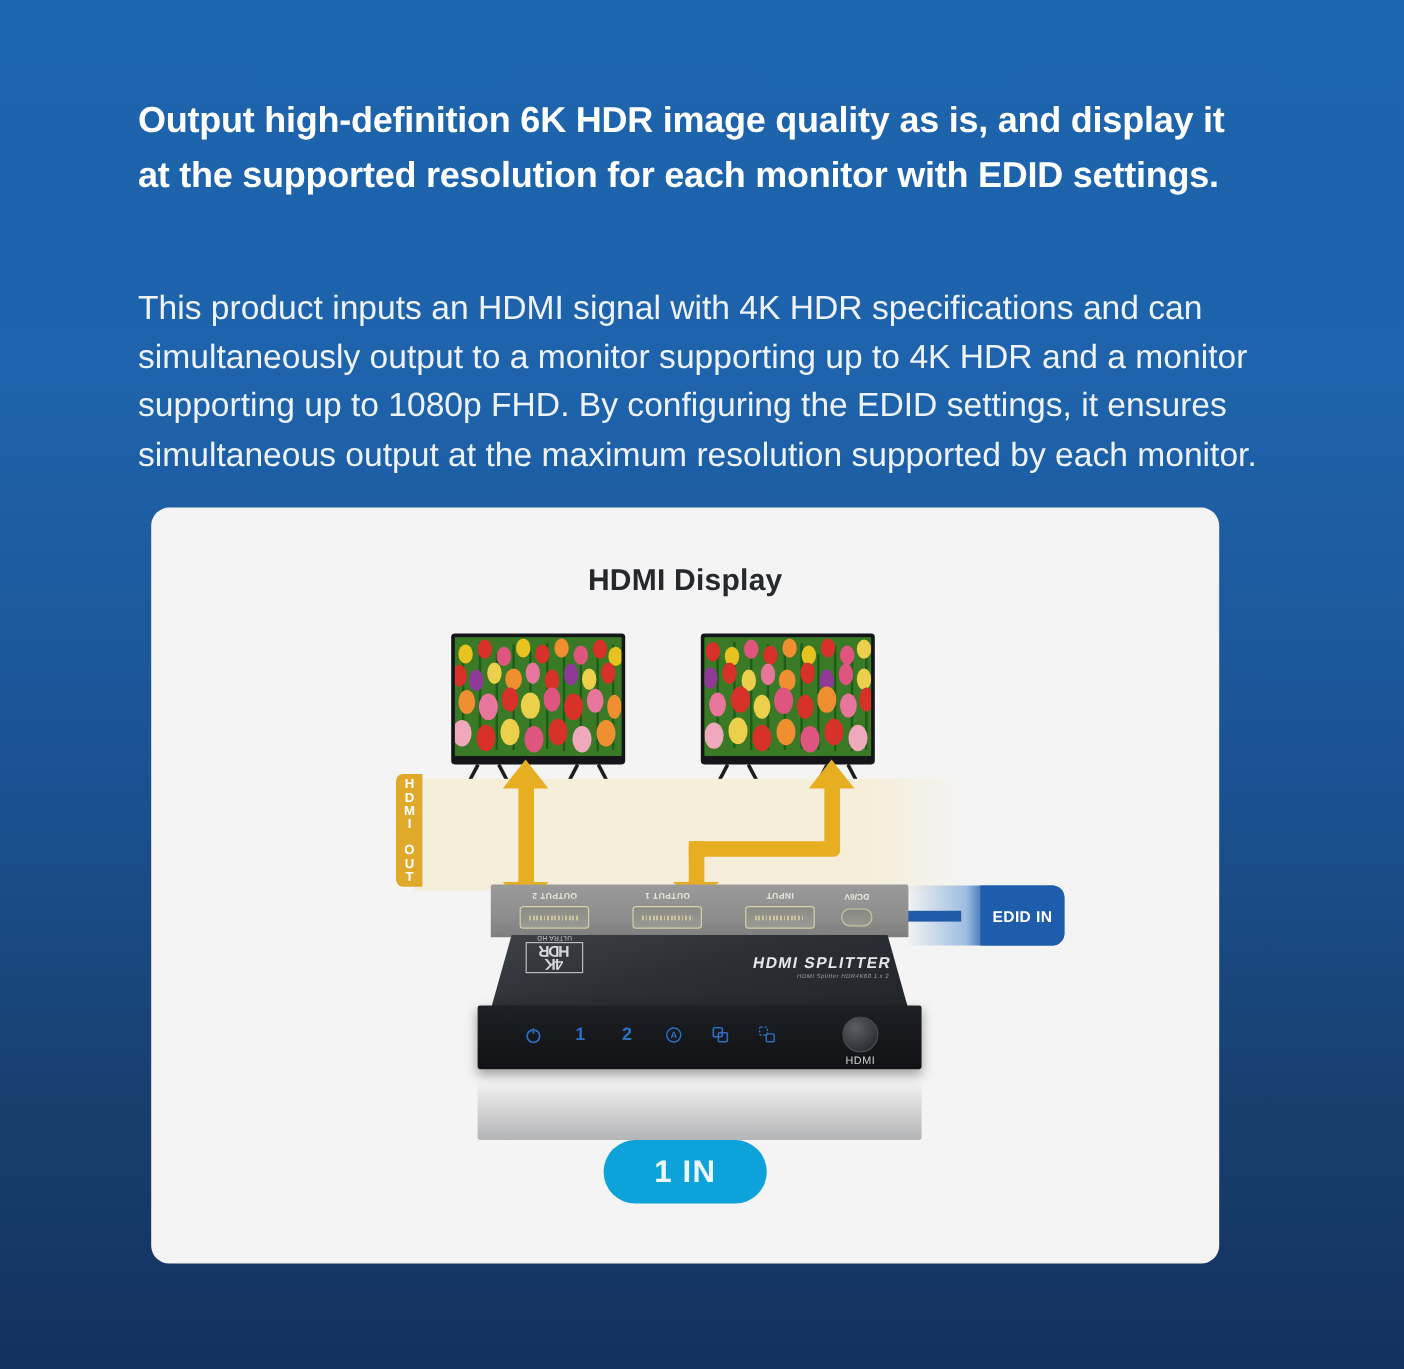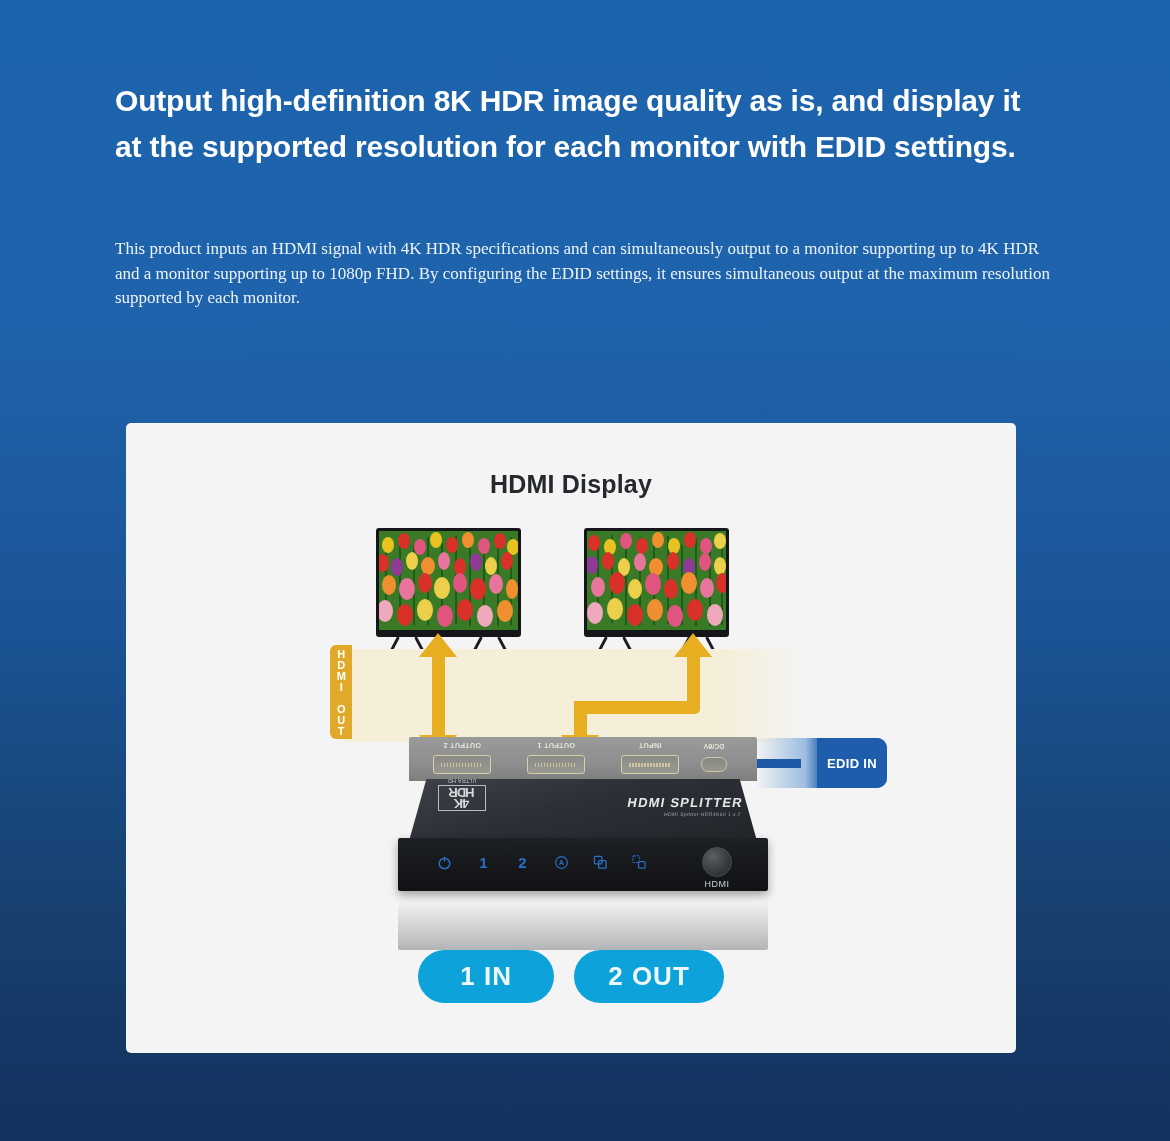--- a/index.html
+++ b/index.html
@@ -11,27 +11,27 @@
   }
 
   
   .headline {
     position:absolute; left:115px; top:78px; width:920px;
     color:#ffffff; font-weight:bold; font-size:30px; line-height:1.52;
     letter-spacing:-0.2px;
   }
   .subcopy {
     position:absolute; left:115px; top:237px; width:950px;
-    color:#eef3f9; font-size:17px; line-height:1.45;font-family:Liberation Serif, serif;
+    color:#eef3f9; font-size:28px; line-height:1.45;
   }
 
   
   .card {
     position:absolute; left:126px; top:423px; width:890px; height:630px;
-    background:#f4f4f4; border-radius:5px; overflow:hidden;
+    background:#f4f4f4; border-radius:15px; overflow:hidden;
   }
   .card-title {
     position:absolute; left:0; top:47px; width:100%; text-align:center;
     font-size:25px; font-weight:bold; color:#25282c; letter-spacing:0.2px;
   }
 
   
   .cream-band {
     position:absolute; left:219px; top:226px; width:462px; height:93px;
     background:linear-gradient(90deg,#f5eed9 0%,#f5eed9 82%,rgba(245,238,217,0) 100%);
@@ -176,21 +176,21 @@
   .pills { position:absolute; left:0; top:527px; width:100%; display:flex; justify-content:center; gap:20px; }
   .pill {
     background:#0da2da; color:#eef7fb; border-radius:30px;
     font-size:26px; font-weight:bold; letter-spacing:1px;
     padding:11px 34px; min-width:136px; text-align:center;
   }
 </style>
 </head>
 <body>
 
-<div class="headline">Output high-definition 8K HDR image quality as is, and display it at the supported resolution for each monitor with EDID settings.</div>
+<div class="headline">Output high-definition 6K HDR image quality as is, and display it at the supported resolution for each monitor with EDID settings.</div>
 <div class="subcopy">This product inputs an HDMI signal with 4K HDR specifications and can simultaneously output to a monitor supporting up to 4K HDR and a monitor supporting up to 1080p FHD. By configuring the EDID settings, it ensures simultaneous output at the maximum resolution supported by each monitor.</div>
 
 <div class="card">
 
   <div class="card-title">HDMI Display</div>
 
   <div class="tv tv-1">
     <div class="tv-bezel">
       <div class="tv-screen">
         <svg width="139" height="99" viewBox="0 0 139 99" preserveAspectRatio="none">
@@ -404,16 +404,15 @@
     </div>
 
     <div class="edid-knob"></div>
     <div class="edid-label">HDMI</div>
 
     <div class="reflection"></div>
   </div>
 
   <div class="pills">
     <div class="pill">1 IN</div>
-    <div class="pill">2 OUT</div>
   </div>
 
 </div>
 
 </body></html>

